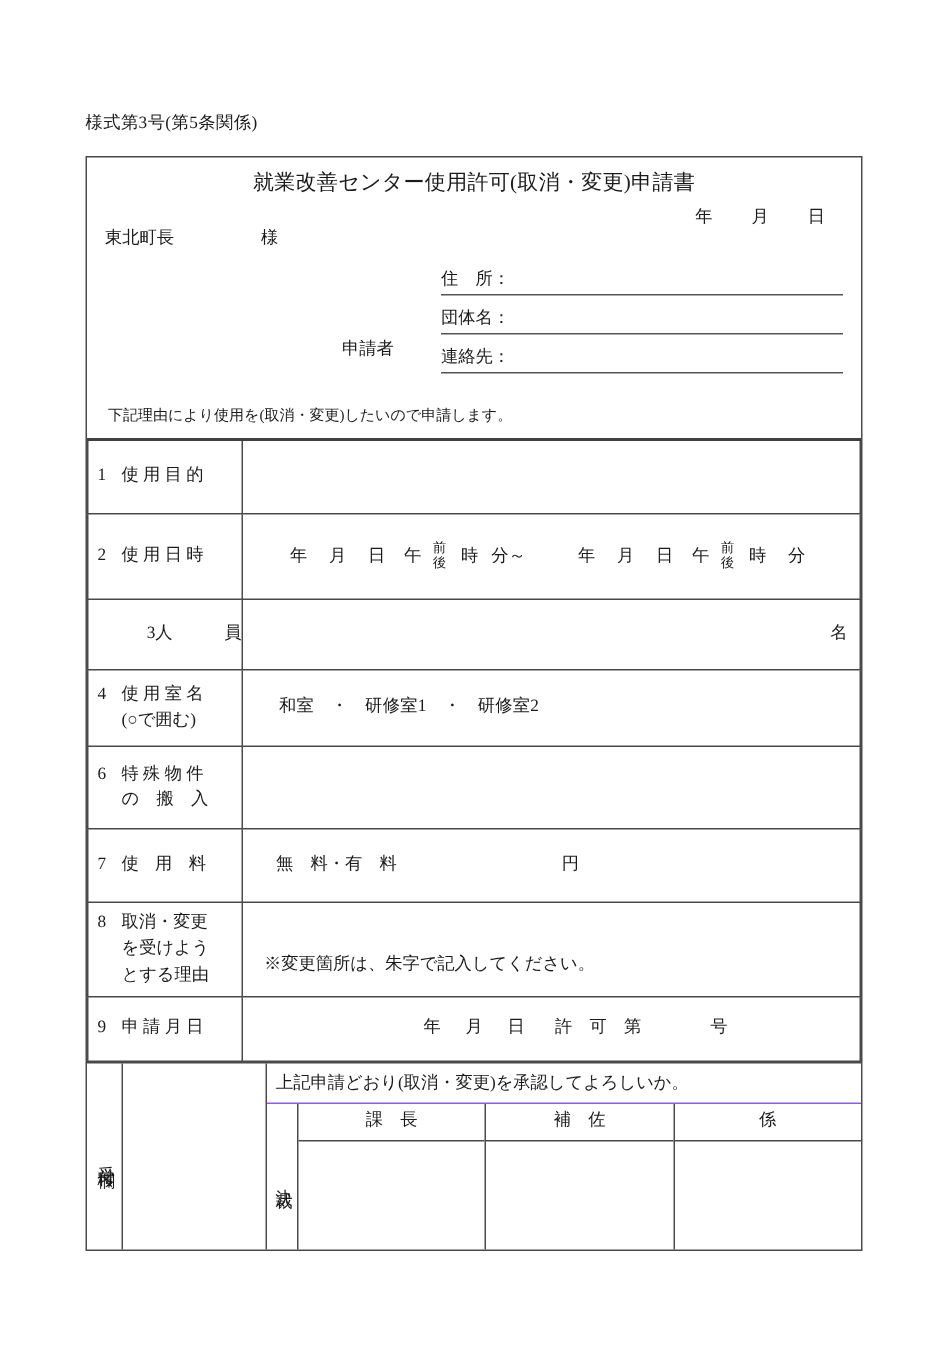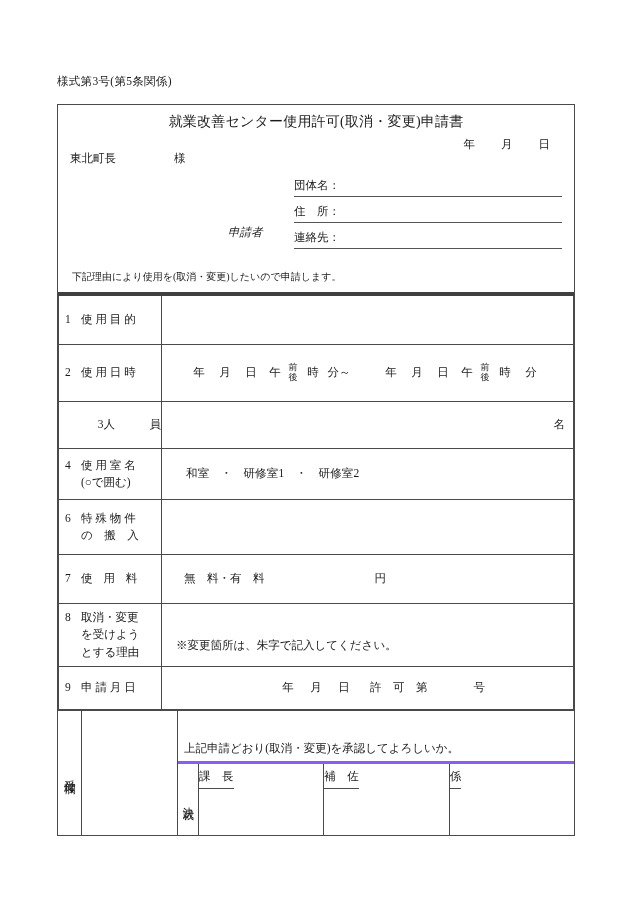--- a/index.html
+++ b/index.html
@@ -81,21 +81,20 @@
     top: 66px;
     left: 236px;
     width: 268px;
   }
   .applicant-label {
     position: absolute;
     left: -66px;
     top: 54px;
     font-size: 11.5px;
     white-space: nowrap;
-    font-style: italic;
   }
   .af-row {
     height: 25px;
     border-bottom: 1px solid #555;
     position: relative;
   }
   .af-row .af-label {
     position: absolute;
     left: 0;
     bottom: 3px;
@@ -109,21 +108,21 @@
     left: 14px;
     font-size: 10px;
     white-space: nowrap;
   }
 
   
   table.main {
     width: 100%;
     border-collapse: collapse;
     table-layout: fixed;
-    border-top: 4px solid #404040;
+    border-top: 2px solid #404040;
     padding-left: 24px;
   }
   table.main td {
     border: 1px solid #4a4a4a;
     font-size: 11.5px;
     padding: 0;
     vertical-align: middle;
   }
   table.main td.lbl {
     width: 96px;
@@ -217,40 +216,40 @@
     letter-spacing: 2px;
   }
   .f-blank {
     width: 95px;
     border-right: 1px solid #4a4a4a;
   }
   .f-right { flex: 1; display: flex; flex-direction: column; }
   .f-question {
     height: 26px;
     line-height: 26px;
-    border-bottom: 3px solid #8b5cf6;
+    border-bottom: 1px solid #8b5cf6;
     padding-left: 6px;
     font-size: 11.5px;
     white-space: nowrap;
-    margin-top: 24px;
   }
   .f-approval { flex: 1; display: flex; }
   .f-kessai {
     width: 20px;
     border-right: 1px solid #4a4a4a;
     display: flex;
     align-items: center;
     justify-content: center;
   }
   .f-cols { flex: 1; display: flex; }
   .f-col {
     flex: 1;
     border-right: 1px solid #4a4a4a;
     display: flex;
-    flex-direction: row;
+    flex-direction: column;
+    font-family: Liberation Mono, monospace;
   }
   .f-col:last-child { border-right: none; }
   .f-col-head {
     height: 24px;
     line-height: 24px;
     border-bottom: 1px solid #4a4a4a;
     text-align: center;
     font-size: 11.5px;
   }
   .f-col-body { flex: 1; }
@@ -273,24 +272,24 @@
       </div>
 
       <div class="addressee">
         <span>東北町長</span><span class="sama">様</span>
       </div>
 
       <div class="applicant">
         <div class="applicant-label">申請者</div>
 
         <div class="af-row">
-          <span class="af-label">団体名：</span>
+          <span class="af-label">住　所：</span>
         </div>
         <div class="af-row">
-          <span class="af-label">住　所：</span>
+          <span class="af-label">団体名：</span>
         </div>
         <div class="af-row">
           <span class="af-label">連絡先：</span>
         </div>
       </div>
 
       <div class="purpose-sentence">下記理由により使用を(取消・変更)したいので申請します。</div>
     </div>
 
     <table class="main">

